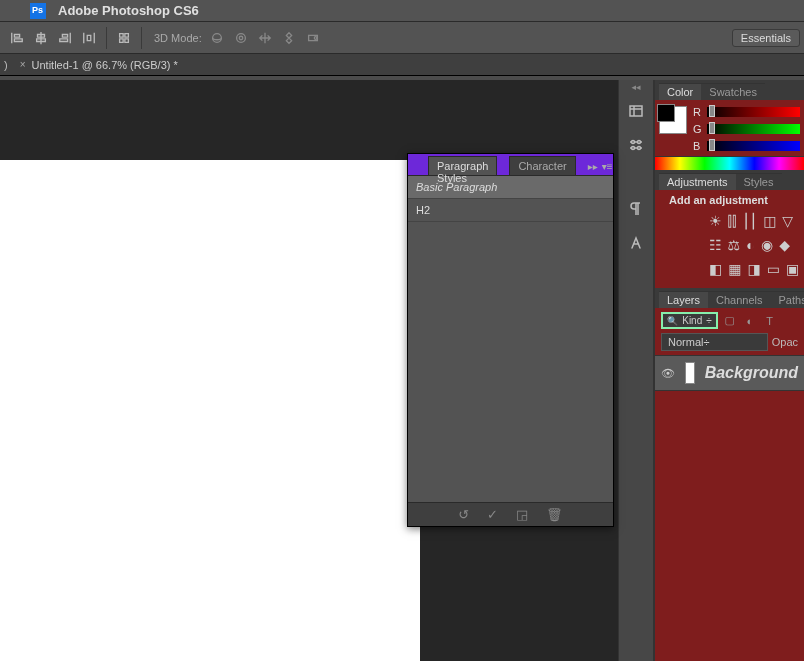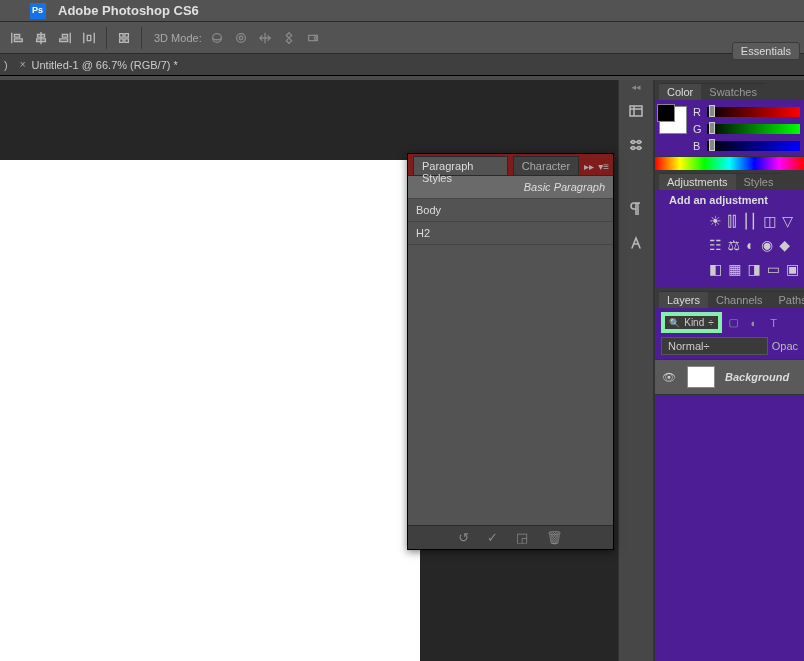--- a/index.html
+++ b/index.html
@@ -14,56 +14,56 @@
 
 .optbar { height:32px; background:#535353; display:flex; align-items:center; padding:0 6px; border-bottom:1px solid #2a2a2a; position:relative; }
 .optbar .tool-icons { display:flex; gap:2px; }
 .tool-icons .ti { width:22px; height:22px; display:flex; align-items:center; justify-content:center; color:#bbb; border:1px solid transparent; }
 .tool-icons .ti svg { width:14px; height:14px; stroke:#bbb; fill:none; stroke-width:1.5; }
 .divider { width:1px; height:22px; background:#3a3a3a; margin:0 6px; }
 .label3d { color:#aaa; margin:0 6px; }
 .mode-icons { display:flex; gap:6px; }
 .mode-icons .mi { width:18px; height:18px; display:flex; align-items:center; justify-content:center; }
 .mode-icons .mi svg { stroke:#888; fill:none; width:14px; height:14px; stroke-width:1.5; }
-.ess-btn { position:absolute; right:4px; top:20px; padding:2px 8px; background:#5a5a5a; border:1px solid #3a3a3a; border-radius:3px; color:#ddd; font-size:11px; }
+.ess-btn { position:absolute; right:4px; top:7px; padding:2px 8px; background:#5a5a5a; border:1px solid #3a3a3a; border-radius:3px; color:#ddd; font-size:11px; }
 
 
 .doctabs { height:22px; background:#3f3f3f; display:flex; align-items:center; border-bottom:1px solid #000; }
 .doctab-frag { color:#bbb; padding:0 4px; }
 .doctab { display:flex; align-items:center; padding:0 8px; height:22px; }
 .doctab .x { margin-right:6px; color:#aaa; font-size:10px; }
 
 
 .main { position:absolute; top:80px; left:0; right:0; bottom:0; display:flex; }
 .canvas-wrap { flex:1; background:#262626; position:relative; overflow:hidden; }
 .canvas { position:absolute; top:80px; left:0; width:420px; height:560px; background:#fff; }
 
 
 .para-panel { position:absolute; left:407px; top:153px; width:207px; background:#535353; border:1px solid #000; box-shadow:0 2px 8px rgba(0,0,0,.5); z-index:50; }
-.para-tabs { height:22px; background:#7f1d1d; display:flex; align-items:flex-end; padding-left:5px; border-bottom:1px solid #2a2a2a; gap:5px; }
+.para-tabs { height:22px; background:#6d28d9; display:flex; align-items:flex-end; padding-left:20px; border-bottom:1px solid #2a2a2a; gap:12px; }
 .para-tab { padding:3px 8px; font-size:11px; color:#ddd; background:#535353; border:1px solid #2a2a2a; border-bottom:none; height:19px; }
 .para-tab.inactive { background:#3f3f3f; color:#aaa; }
 .para-tab-icons { margin-left:auto; display:flex; gap:4px; padding-right:4px; padding-bottom:3px; }
 .para-tab-icons span { color:#aaa; font-size:10px; }
 .style-list { background:#535353; }
 .style-item { padding:5px 8px; border-bottom:1px solid #444; font-size:11px; color:#ddd; }
-.style-item.sel { background:#6a6a6a; font-style:italic;text-align:right; }
+.style-item.sel { background:#6a6a6a; font-style:italic; }
 .style-item.blank { height:280px; border:none; }
 .para-footer { height:24px; background:#3f3f3f; display:flex; align-items:center; justify-content:center; gap:18px; border-top:1px solid #2a2a2a; }
 .para-footer span { color:#888; font-size:13px; }
 
 
 .dock-col { width:36px; background:#474747; border-left:1px solid #333; border-right:1px solid #333; display:flex; flex-direction:column; align-items:center; padding-top:2px; }
 .dock-arrows { color:#888; font-size:9px; margin-bottom:2px; }
 .dock-ico { width:26px; height:26px; margin:4px 0; display:flex; align-items:center; justify-content:center; color:#bbb; }
 .dock-ico svg { width:16px; height:16px; stroke:#bbb; fill:none; stroke-width:1.5; }
 .dock-gap { height:30px; }
 
 
-.right { width:150px; background:#4c1d95; display:flex; flex-direction:column; border-left:1px solid #333; }
+.right { width:150px; background:#7f1d1d; display:flex; flex-direction:column; border-left:1px solid #333; }
 
 .panel-tabs { height:20px; background:#3a3a3a; display:flex; align-items:flex-end; padding-left:4px; }
 .panel-tab { padding:2px 8px; font-size:11px; color:#ddd; background:#474747; border-top:1px solid #333; }
 .panel-tab.inactive { background:#3a3a3a; color:#999; }
 
 .color-body { padding:6px 4px 2px 4px; display:flex; gap:6px; }
 .swatch-box { width:28px; height:28px; position:relative; border:1px solid #888; background:#fff; }
 .swatch-box .fg { position:absolute; top:-3px; left:-3px; width:18px; height:18px; background:#000; border:1px solid #888; }
 .rgb-sliders { flex:1; display:flex; flex-direction:column; gap:5px; }
 .rgb-row { display:flex; align-items:center; gap:4px; }
@@ -76,34 +76,34 @@
 .spectrum { height:14px; background:linear-gradient(90deg, #ff0000, #ffff00, #00ff00, #00ffff, #0000ff, #ff00ff, #ff0000); margin:2px 0 0 0; border-top:1px solid #333; }
 
 .adj-body { padding:4px 14px; }
 .adj-text { color:#ddd; font-size:11px; font-weight:bold; margin-bottom:6px; }
 .adj-row { display:flex; gap:6px; margin-bottom:6px; justify-content:flex-start; padding-left:40px; }
 .adj-row span { width:18px; height:18px; display:flex; align-items:center; justify-content:center; color:#ccc; font-size:14px; }
 
 .layers-body { flex:1; }
 .layers-toolbar { padding:4px 6px; display:flex; flex-direction:column; gap:4px; }
 .lb-row { display:flex; align-items:center; gap:4px; }
-.kind-sel { background:#3a3a3a; border:4px solid #86efac; padding:1px 4px; color:#ccc; font-size:10px; display:flex; align-items:center; gap:4px; }
+.kind-sel { background:#3a3a3a; border:2px solid #86efac; padding:1px 4px; color:#ccc; font-size:10px; display:flex; align-items:center; gap:4px; }
 .kind-sel::before { content:"🔍"; font-size:9px; }
 .filter-ico { width:16px; height:16px; color:#999; display:flex; align-items:center; justify-content:center; }
 .blend-sel { flex:1; background:#3a3a3a; border:1px solid #555; padding:2px 6px; color:#ccc; font-size:11px; display:flex; justify-content:flex-start; }
 .opac-label { color:#bbb; font-size:11px; }
 .lock-row { display:flex; align-items:center; gap:6px; padding:2px 0; }
 .lock-label { color:#bbb; font-size:11px; }
 .lock-ico { color:#999; font-size:11px; }
 .fill-label { margin-left:auto; color:#bbb; font-size:11px; }
 
 .layer-entry { display:flex; align-items:center; padding:6px; background:#5a5a5a; border-top:1px solid #333; border-bottom:1px solid #333; }
 .eye { width:16px; text-align:center; color:#ccc; margin-right:10px; }
 .layer-thumb { width:28px; height:22px; background:#fff; border:1px solid #888; margin-right:10px; }
-.layer-name { font-style:italic; color:#ddd; font-weight:bold; font-size:11px; }
+.layer-name { font-style:italic; color:#ddd; font-weight:bold; font-size:16px; }
 </style>
 </head>
 <body>
 
 <div class="titlebar">
   <div class="ps-logo"></div>
   <div class="titlebar-text">Adobe Photoshop CS6</div>
 </div>
 
 <div class="optbar">
@@ -169,21 +169,21 @@
         </svg>
       </div>
   </div>
   <div class="ess-btn">Essentials</div>
 </div>
 
 <div class="doctabs">
   <span class="doctab-frag">)</span>
   <div class="doctab">
     <span class="x">×</span>
-    <span>Untitled-1 @ 66.7% (RGB/7) *</span>
+    <span>Untitled-1 @ 66.7% (RGB/3) *</span>
   </div>
 </div>
 
 <div class="main">
   <div class="canvas-wrap">
     <div class="canvas"></div>
   </div>
 
   <div class="dock-col">
     <div class="dock-arrows">◂◂</div>
@@ -311,21 +311,20 @@
   <div class="para-tabs">
     <div class="para-tab">Paragraph Styles</div>
     <div class="para-tab inactive">Character</div>
     <div class="para-tab-icons">
       <span>▸▸</span>
       <span>▾≡</span>
     </div>
   </div>
   <div class="style-list">
     <div class="style-item sel">Basic Paragraph</div>
-    <div class="style-item">Body</div>
     <div class="style-item">H2</div>
     <div class="style-item blank"></div>
   </div>
   <div class="para-footer">
     <span>↺</span>
     <span>✓</span>
     <span>◲</span>
     <span>🗑</span>
   </div>
 </div>

